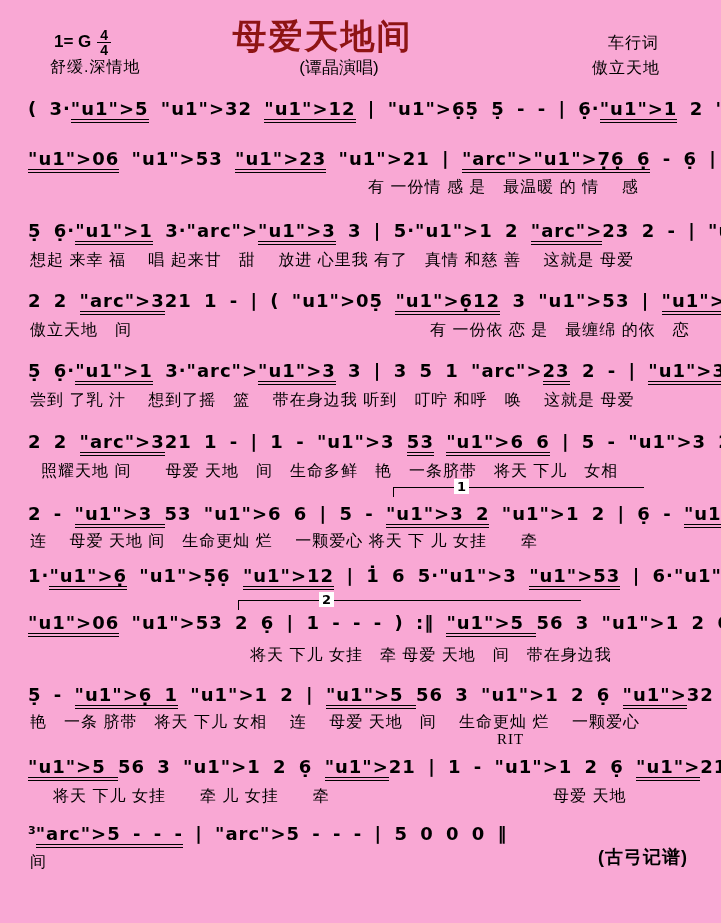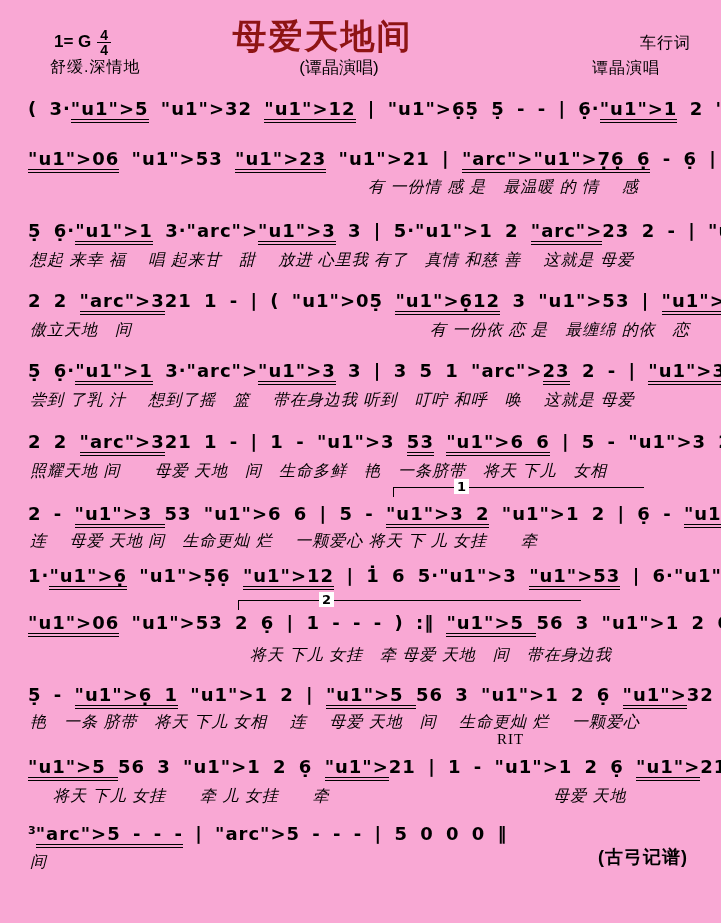--- a/index.html
+++ b/index.html
@@ -8,62 +8,62 @@
   
   .keysig{position:absolute;left:54px;top:28px;font-size:17px;font-weight:bold;white-space:pre;}
   .meter{display:inline-block;vertical-align:middle;margin-left:6px;text-align:center;
          font-size:14px;font-weight:bold;line-height:1.0;}
   .meter .num{display:block;padding:0 3px;}
   .meter .den{display:block;border-top:1.3px solid #000;padding:0 3px;}
   .tempo{position:absolute;left:50px;top:57px;font-size:16px;letter-spacing:1px;}
   .title{position:absolute;left:0;width:645px;top:14px;text-align:center;
          font-size:34px;font-weight:bold;letter-spacing:2px;}
   .subtitle{position:absolute;left:0;width:678px;top:56px;text-align:center;font-size:17px;}
-  .lyricist{position:absolute;left:608px;top:33px;font-size:16px;letter-spacing:1px;margin-left:32px;}
+  .lyricist{position:absolute;left:608px;top:33px;font-size:16px;letter-spacing:1px;}
   .composer{position:absolute;left:592px;top:58px;font-size:16px;letter-spacing:1px;}
   
   .music-row{position:absolute;left:28px;width:682px;white-space:pre;
              font-family:"DejaVu Sans",sans-serif;font-size:18px;font-weight:bold;
              letter-spacing:1px;word-spacing:5px;}
   .music-row sup{font-size:11px;font-weight:bold;vertical-align:6px;letter-spacing:0;}
   .u2{border-bottom:4px double #000;padding-bottom:0px;}
-  .lyric-row{position:absolute;white-space:pre;font-size:16px;letter-spacing:1px;font-style:italic;}
+  .lyric-row{position:absolute;white-space:pre;font-size:16px;letter-spacing:1px;}
   
   .volta{position:absolute;border-top:1.4px solid #000;border-left:1.4px solid #000;height:9px;}
   .volta .vnum{position:absolute;top:-9px;background:#fff;padding:0 3px;
                font-size:13px;font-weight:bold;font-family:"DejaVu Sans",sans-serif;}
   .rit{position:absolute;font-size:15px;font-family:Liberation Serif, serif;letter-spacing:1px;}
   .credit{position:absolute;font-size:18px;letter-spacing:1px;font-weight:bold;}
   .footer{position:absolute;left:30px;top:884px;font-size:15px;white-space:pre;}
   .footer .url{font-family:"Liberation Mono","DejaVu Sans Mono",monospace;font-size:15px;}
 </style>
 </head>
 <body>
 
 <div id="page">
   <div class="keysig"><span>1= G</span><span class="meter"><span class="num">4</span><span class="den">4</span></span></div>
   <div class="tempo">舒缓.深情地</div>
   <div class="title" style="color: rgb(142, 20, 20);">母爱天地间</div>
   <div class="subtitle">(谭晶演唱)</div>
   <div class="lyricist">车行词</div>
-  <div class="composer">谭晶演唱</div>
+  <div class="composer">傲立天地</div>
 
   <div id="score">
       <div class="music-row" style="top: 98px;">( 3·<span class<span="" class="u2">"u1"&gt;5</span> <span class<="" span="">"u1"&gt;32</span> <span class<span="" class="u2">"u1"&gt;12</span> | <span class<="" span="">"u1"&gt;6̣5̣</span> 5̣ - - | 6̣·<span class<span="" class="u2">"u1"&gt;1</span> 2 <span class<="" span="">"u1"&gt;35</span> |  2 - - | 3    | 2· 6̣ - |</div>
       <div class="music-row" style="top: 148px;"><span class<span="" class="u2">"u1"&gt;06</span> <span class<="" span="">"u1"&gt;53</span> <span class<span="" class="u2">"u1"&gt;23</span> <span class<="" span="">"u1"&gt;21</span> | <span class<span="" class="u2">"arc"&gt;<span class<="" span="">"u1"&gt;7̣6̣</span> 6̣</span> - 6̣ |  - - ) | 5̣ 6̣ 1 3· 1 | 2 2 6̣·  1· |</div>
       <div class="lyric-row" style="top: 177px; left: 368px;">有 一份情 感 是　最温暖 的 情　 感</div>
       <div class="music-row" style="top: 220px;">5̣ 6̣·<span class<span="" class="u2">"u1"&gt;1</span> 3·<span class<="" span="">"arc"&gt;<span class<span="" class="u2">"u1"&gt;3</span> 3</span> | 5·<span class<="" span="">"u1"&gt;1</span> 2 <span class<span="" class="u2">"arc"&gt;</span>23<span class="u2"></span> 2 - | <span class<="" span="">"u1"&gt;3 3</span>   6· |  1  6̣ - | 5̣ 6̣ 1 35· |</div>
       <div class="lyric-row" style="top: 250px; left: 30px;">想起 来幸 福　 唱 起来甘　甜　 放进 心里我 有了　真情 和慈 善　 这就是 母爱</div>
       <div class="music-row" style="top: 290px;">2 2 <span class<span="" class="u2">"arc"&gt;3</span>21<span class="u2"></span> 1 - | ( <span class<="" span="">"u1"&gt;05̣</span> <span class<span="" class="u2">"u1"&gt;6̣12</span> 3 <span class<="" span="">"u1"&gt;53</span> | <span class<span="" class="u2">"u1"&gt;2̣6̣</span>  - ) ‖: 5̣ 6̣ 1 3· 1 | 2 2   1· |</div>
       <div class="lyric-row" style="top: 320px; left: 30px;">傲立天地　间</div>
       <div class="lyric-row" style="top: 320px; left: 430px;">有 一份依 恋 是　最缠绵 的依　恋</div>
       <div class="music-row" style="top: 360px;">5̣ 6̣·<span class<span="" class="u2">"u1"&gt;1</span> 3·<span class<="" span="">"arc"&gt;<span class<span="" class="u2">"u1"&gt;3</span> 3</span> | 3 5 1 <span class<="" span="">"arc"&gt;<span class="u2">23</span></span> 2 - | <span class<span="" class="u2">"u1"&gt;3 3</span>   6· | 3 2 1  6̣ - | 5̣ 6̣ 1 35· |</div>
       <div class="lyric-row" style="top: 390px; left: 30px; text-align: right;">尝到 了乳 汁　 想到了摇　篮　 带在身边我 听到　叮咛 和呼　唤　 这就是 母爱</div>
       <div class="music-row" style="top: 431px;">2 2 <span class<span="" class="u2">"arc"&gt;3</span>21<span class="u2"></span> 1 - | 1 - <span class<="" span="">"u1"&gt;3 <span class="u2">53</span></span> <span class<span="" class="u2">"u1"&gt;6 6</span> | 5 - <span class<="" span="">"u1"&gt;3 2</span>  | 5̣ -   |  3  6̣  |</div>
-      <div class="lyric-row" style="top: 461px; left: 30px;">照耀天地 间　　母爱 天地　间　生命多鲜　艳　一条脐带　将天 下儿　女相</div>
+      <div class="lyric-row" style="top: 461px; left: 41px;">照耀天地 间　　母爱 天地　间　生命多鲜　艳　一条脐带　将天 下儿　女相</div>
       <div class="music-row" style="top: 503px;">2 - <span class<span="" class="u2">"u1"&gt;3 </span>53<span class="u2"></span> <span class<="" span="">"u1"&gt;6 6</span> | 5 - <span class<span="" class="u2">"u1"&gt;3 2</span> <span class<="" span="">"u1"&gt;1 2</span> | 6̣ - <span class<span="" class="u2">"u1"&gt;5̣ 6̣</span>  | 56<span class="u2"></span> 3  6̣ 21<span class="u2"></span> |  1 - (  |</div>
       <div class="lyric-row" style="top: 531px; left: 30px;">连　 母爱 天地 间　生命更灿 烂　 一颗爱心 将天 下 儿 女挂　　牵</div>
       <div class="music-row" style="top: 565px;">1·<span class<span="" class="u2">"u1"&gt;6̣</span> <span class<="" span="">"u1"&gt;5̣6̣</span> <span class<span="" class="u2">"u1"&gt;12</span> | 1̇ 6 5·<span class<="" span="">"u1"&gt;3</span> <span class<span="" class="u2">"u1"&gt;53</span> | 6·<span class<="" span="">"u1"&gt;3</span>   | 6· 2 - | 3·   | 2· 6̣ - |</div>
       <div class="music-row" style="top: 612px;"><span class<span="" class="u2">"u1"&gt;06</span> <span class<="" span="">"u1"&gt;53</span> 2 6̣ | 1 - - - ) :‖ <span class<span="" class="u2">"u1"&gt;5 </span>56<span class="u2"></span> 3 <span class<="" span="">"u1"&gt;1 2</span> 6̣ 21<span class="u2"></span> | 1 -   | 5 -   |</div>
       <div class="lyric-row" style="top: 645px; left: 250px;">将天 下儿 女挂　牵 母爱 天地　间　带在身边我</div>
       <div class="music-row" style="top: 684px;">5̣ - <span class<span="" class="u2">"u1"&gt;6̣ 1</span> <span class<="" span="">"u1"&gt;1 2</span> | <span class<span="" class="u2">"u1"&gt;5 </span>56<span class="u2"></span> 3 <span class<="" span="">"u1"&gt;1 2</span> 6̣ <span class<span="" class="u2">"u1"&gt;</span>32<span class="u2"></span> | 2 -   | 5 -   | 6̣ -   |</div>
       <div class="lyric-row" style="top: 712px; left: 30px;">艳　一条 脐带　将天 下儿 女相　 连　 母爱 天地　间　 生命更灿 烂　 一颗爱心</div>
       <div class="music-row" style="top: 756px;"><span class<span="" class="u2">"u1"&gt;5 </span>56<span class="u2"></span> 3 <span class<="" span="">"u1"&gt;1 2</span> 6̣ <span class<span="" class="u2">"u1"&gt;</span>21<span class="u2"></span> | 1 - <span class<="" span="">"u1"&gt;1 2</span> 6̣ <span class<span="" class="u2">"u1"&gt;</span>21<span class="u2"></span> |  (   ) | 3  6 6 | 6 - - - |</div>
       <div class="lyric-row" style="top: 786px; left: 33px; margin-left: 20px;">将天 下儿 女挂　　牵 儿 女挂　　牵</div>
       <div class="lyric-row" style="top: 786px; left: 553px;">母爱 天地</div>

